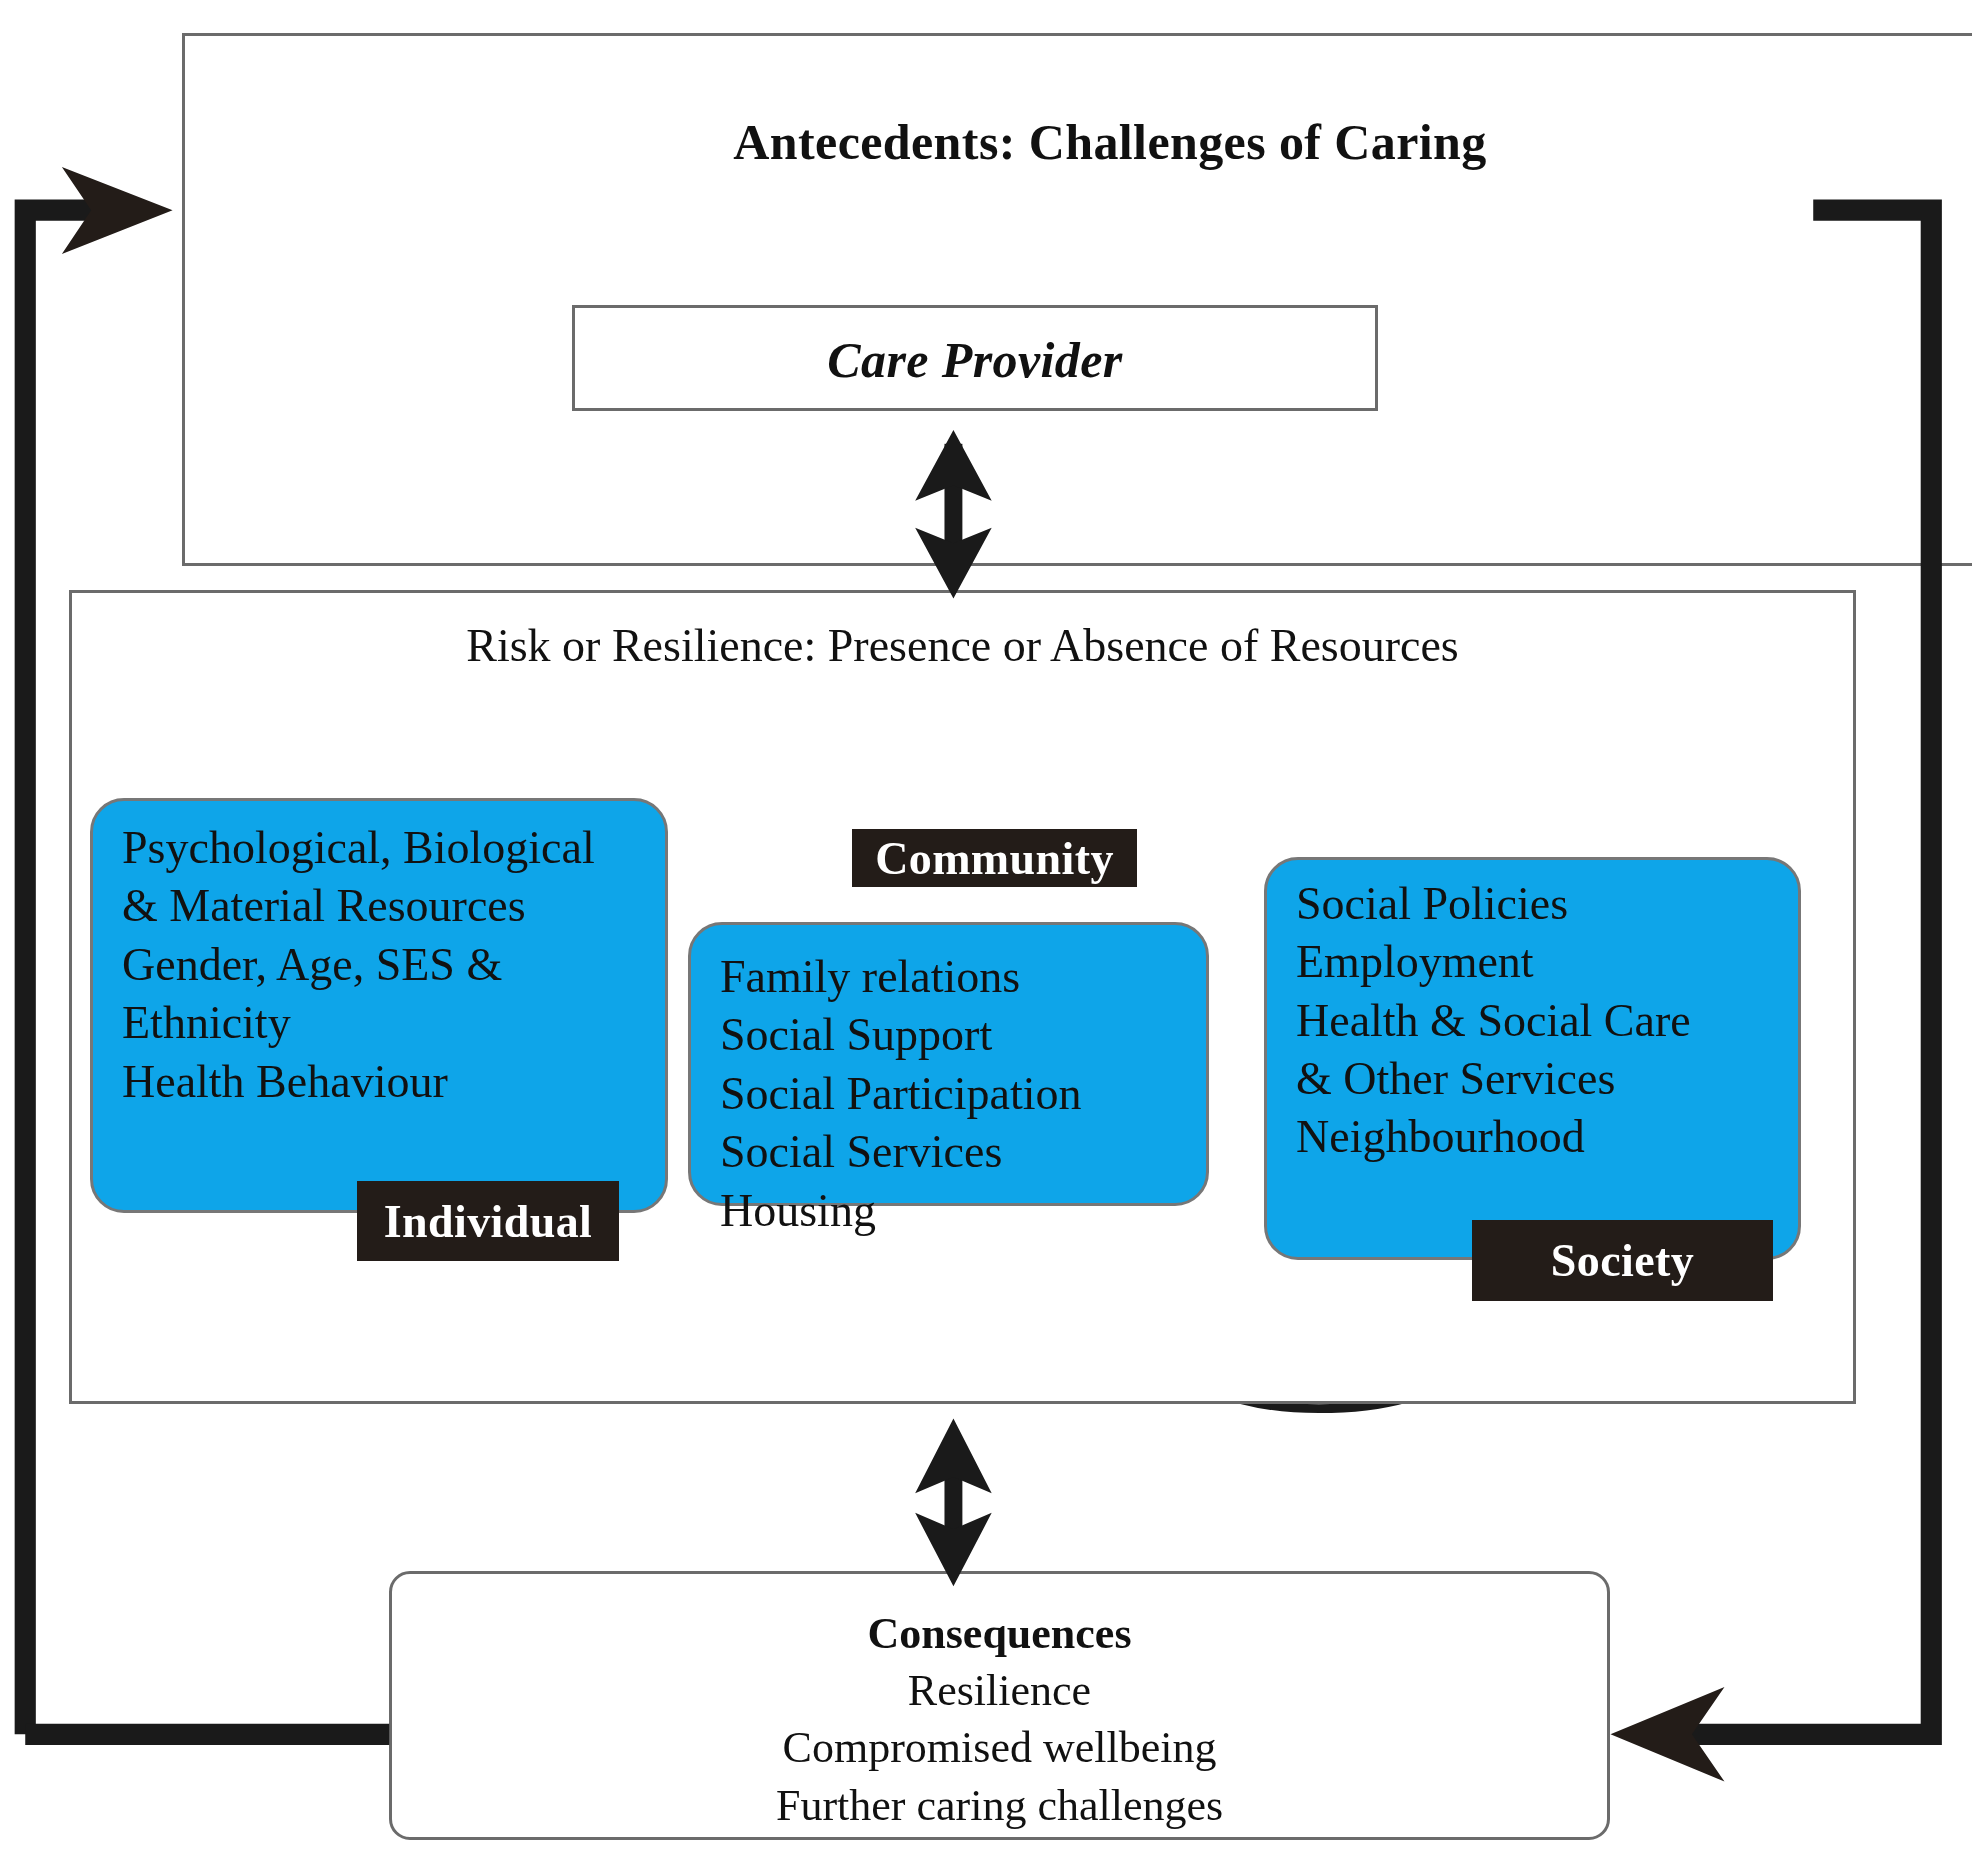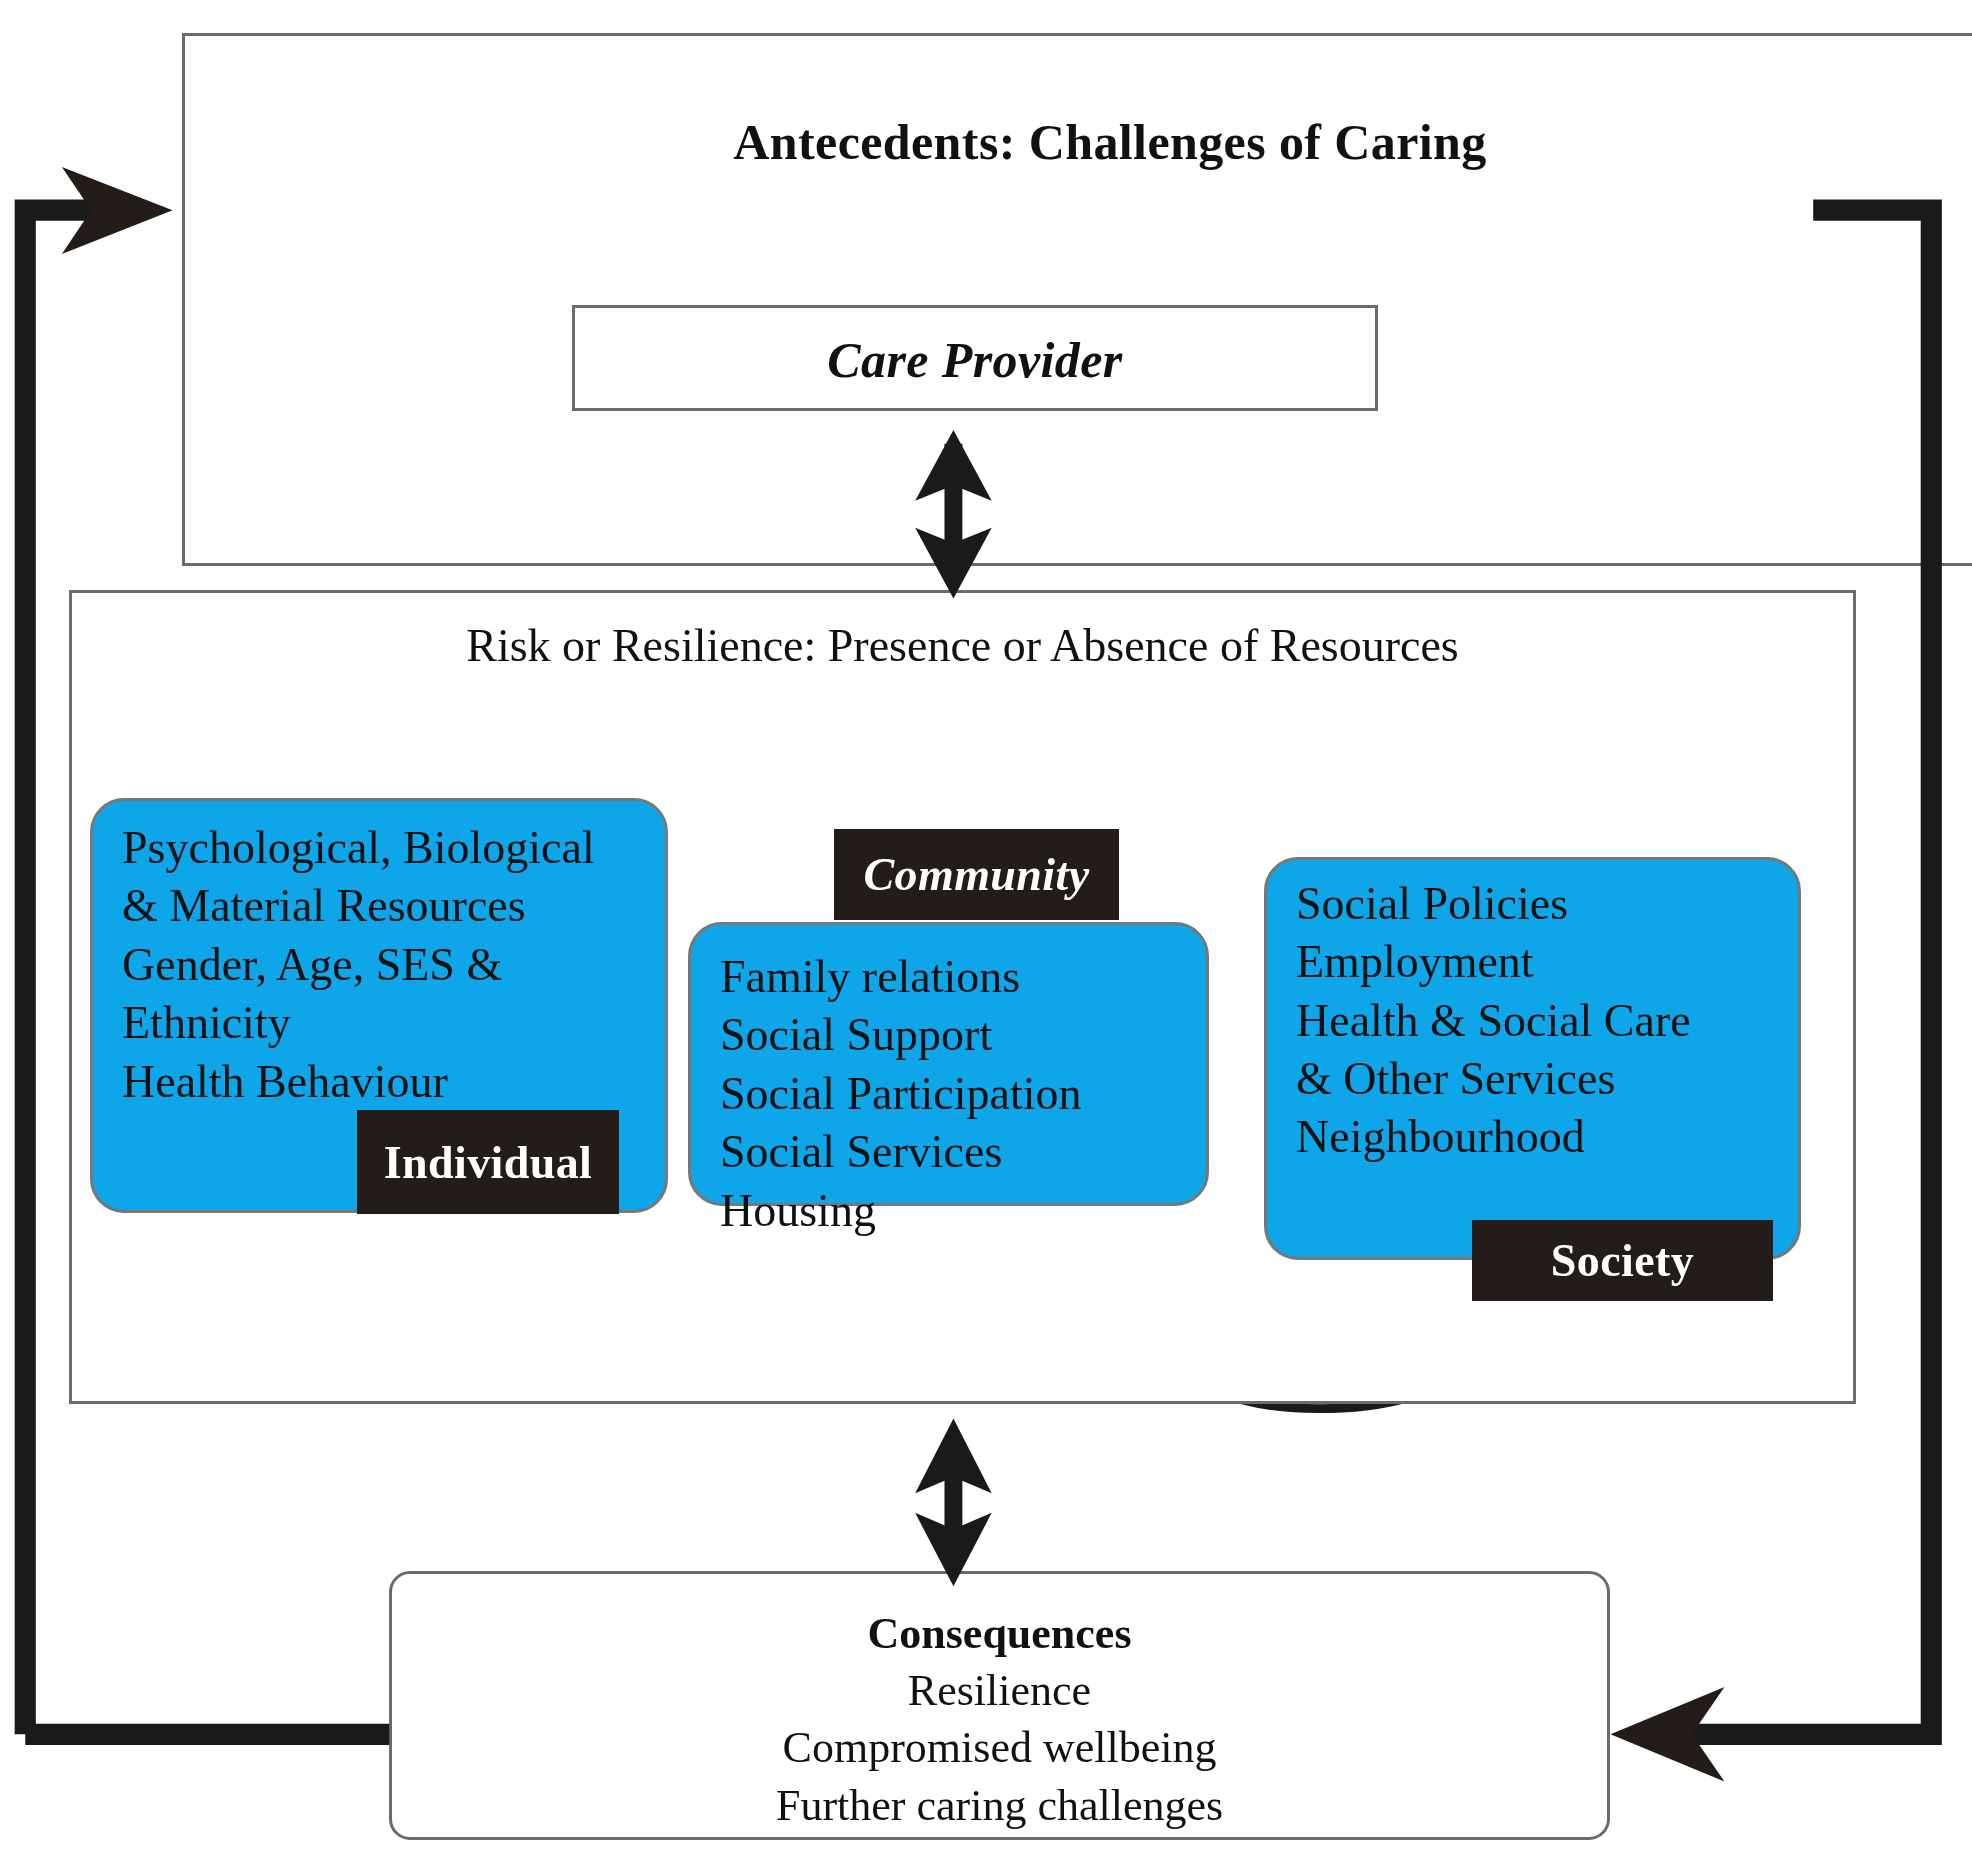--- a/index.html
+++ b/index.html
@@ -131,34 +131,34 @@
 
   <div class="rbox" style="left:90px; top:798px; width:578px; height:415px;">
     <div class="rbox-inner">
       <div class="body-line">Psychological, Biological</div>
       <div class="body-line">&amp; Material Resources</div>
       <div class="body-line">Gender, Age, SES &amp;</div>
       <div class="body-line">Ethnicity</div>
       <div class="body-line">Health Behaviour</div>
     </div>
   </div>
-  <div class="badge" style="left:357px; top:1110px; width:262px; height:104px;">
+  <div class="badge" style="left:357px; top:1181px; width:262px; height:80px;">
     <span>Individual</span>
   </div>
 
   <div class="rbox" style="left:688px; top:922px; width:521px; height:284px;">
     <div class="rbox-inner" style="top:23px;">
       <div class="body-line">Family relations</div>
       <div class="body-line">Social Support</div>
       <div class="body-line">Social Participation</div>
       <div class="body-line">Social Services</div>
       <div class="body-line">Housing</div>
     </div>
   </div>
-  <div class="badge" style="left:834px; top:829px; width:285px; height:91px;font-style:italic;">
+  <div class="badge" style="left:852px; top:829px; width:285px; height:58px;">
     <span>Community</span>
   </div>
 
   <div class="rbox" style="left:1264px; top:857px; width:537px; height:403px;">
     <div class="rbox-inner" style="top:14.7px;">
       <div class="body-line">Social Policies</div>
       <div class="body-line">Employment</div>
       <div class="body-line">Health &amp; Social Care</div>
       <div class="body-line">&amp; Other Services</div>
       <div class="body-line">Neighbourhood</div>

